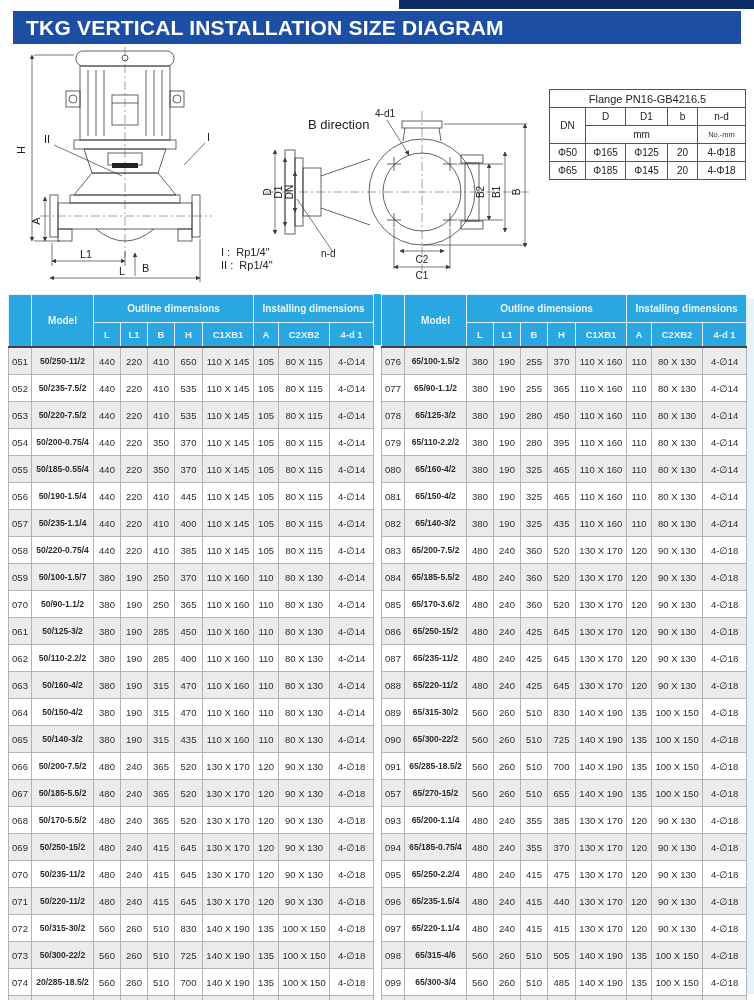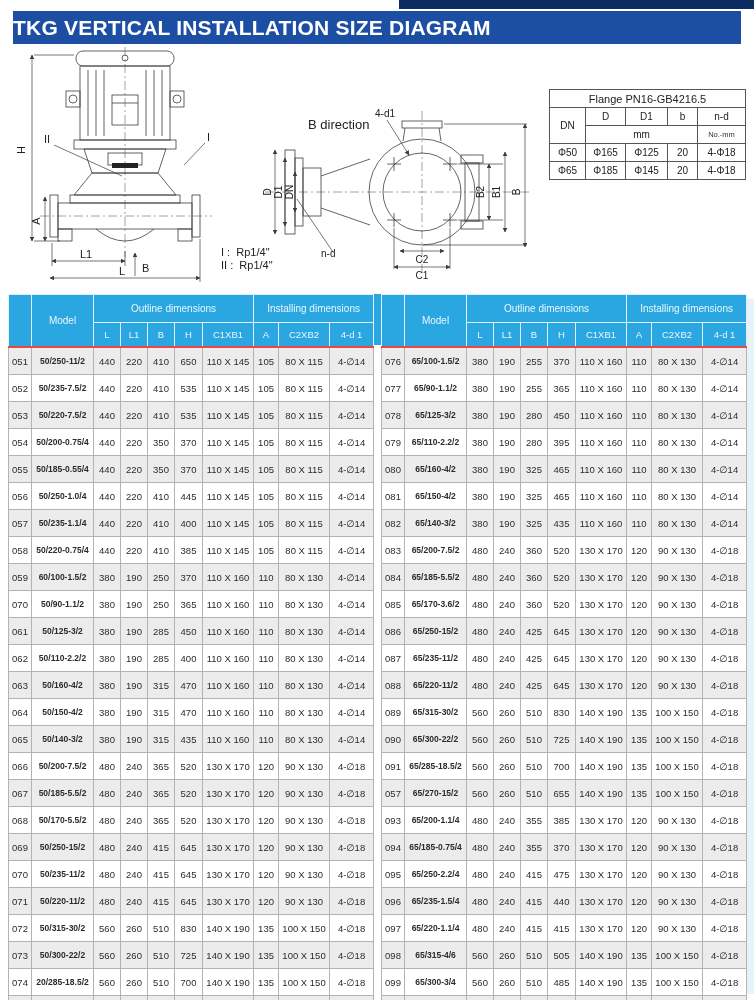--- a/index.html
+++ b/index.html
@@ -3,21 +3,21 @@
 <meta charset="utf-8">
 <style>
   html,body{margin:0;padding:0;}
   body{
     width:754px;height:1000px;position:relative;overflow:hidden;
     background:#fff;font-family:"Liberation Sans",sans-serif;color:#2b2b2b;
   }
   .top-strip{position:absolute;left:399px;top:0;width:355px;height:9px;background:var(--top-strip,#0d2b63);}
   .title-bar{position:absolute;left:13px;top:11px;width:728px;height:33px;
     background:var(--title-bar,#1c4ea3);display:flex;align-items:center;
-    padding-left:0;box-sizing:border-box;}
+    padding-left:13px;box-sizing:border-box;}
   .title-bar h1{margin:0;font-size:21px;font-weight:bold;color:#fff;letter-spacing:.2px;}
 
   .diagram-front{position:absolute;left:12px;top:45px;}
   .diagram-bdir{position:absolute;left:237px;top:97px;}
   .bdir-title{position:absolute;left:308px;top:117px;font-size:13px;color:#222;}
   .notes{position:absolute;left:221px;top:246px;font-size:11px;color:#222;line-height:13px;white-space:pre;}
 
   svg text{font-family:"Liberation Sans",sans-serif;fill:#222;}
   .dim-lines line,.dim-lines path{stroke:#3c3c3c;stroke-width:.7;fill:none;}
   .draw{stroke:#3c3c3c;stroke-width:.8;fill:none;}
@@ -29,28 +29,28 @@
   .flange-table th,.flange-table td{border:1px solid #555;text-align:center;padding:0;height:17px;font-weight:normal;}
   .flange-title{font-size:11px;height:26px;}
   .unit-small{font-size:7.5px;color:#333;}
 
   
   .size-wrap{position:absolute;left:8px;top:294px;width:738px;height:704px;}
   .band{position:absolute;left:0;top:0;width:738px;height:51px;background:var(--table-header,#2aa7e0);}
   .size-table{position:absolute;top:0;border-collapse:collapse;table-layout:fixed;width:365px;font-size:9.5px;}
   .size-table.left{left:0;}
   .size-table.right{left:373px;}
-  .size-table thead th{background:var(--table-header,#2aa7e0);color:#eaf6fd;font-weight:normal;
+  .size-table thead th{background:var(--table-header,#2aa7e0);color:#eaf6fd;font-weight:bold;
     border:1px solid rgba(255,255,255,.85);padding:0;text-align:center;}
   .group-h{font-size:10px;height:27px;}
   .sub-h{font-size:9.5px;height:23px;}
   .size-table tbody td{border:1px solid #b3b3b3;text-align:center;height:26px;padding:0 1px;
     white-space:nowrap;overflow:hidden;background:#fff;color:#2b2b2b;}
   .size-table tbody tr.zebra td{background:#ececec;}
-  .size-table tbody tr:first-child td{border-top:2px solid #ef4444;}
+  .size-table tbody tr:first-child td{border-top:2px solid #404040;}
   .size-table tbody td:nth-child(2){font-size:8.5px;font-weight:bold;}
   .right-gutter{position:absolute;left:747px;top:299px;width:7px;height:695px;background:#e6f3fb;}
 </style>
 </head>
 <body>
 
 <div class="top-strip"></div>
 
 <div class="title-bar">
   <h1>TKG VERTICAL INSTALLATION SIZE DIAGRAM</h1>
@@ -330,21 +330,21 @@
           <td>220</td>
           <td>350</td>
           <td>370</td>
           <td>110 X 145</td>
           <td>105</td>
           <td>80 X 115</td>
           <td>4-∅14</td>
         </tr>
         <tr>
           <td>056</td>
-          <td>50/250-1.0/4</td>
+          <td>50/190-1.5/4</td>
           <td>440</td>
           <td>220</td>
           <td>410</td>
           <td>445</td>
           <td>110 X 145</td>
           <td>105</td>
           <td>80 X 115</td>
           <td>4-∅14</td>
         </tr>
         <tr class="zebra">
@@ -366,21 +366,21 @@
           <td>220</td>
           <td>410</td>
           <td>385</td>
           <td>110 X 145</td>
           <td>105</td>
           <td>80 X 115</td>
           <td>4-∅14</td>
         </tr>
         <tr class="zebra">
           <td>059</td>
-          <td>60/100-1.5/2</td>
+          <td>50/100-1.5/7</td>
           <td>380</td>
           <td>190</td>
           <td>250</td>
           <td>370</td>
           <td>110 X 160</td>
           <td>110</td>
           <td>80 X 130</td>
           <td>4-∅14</td>
         </tr>
         <tr>

